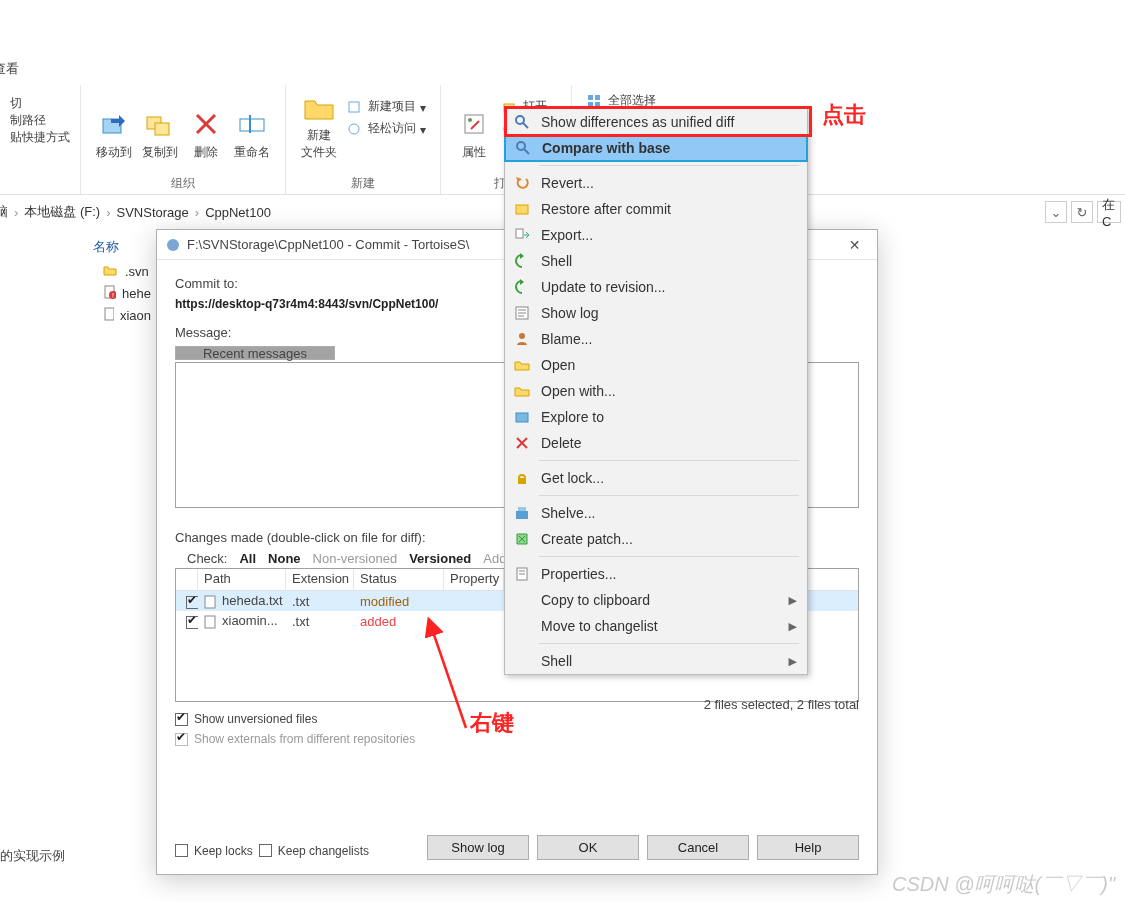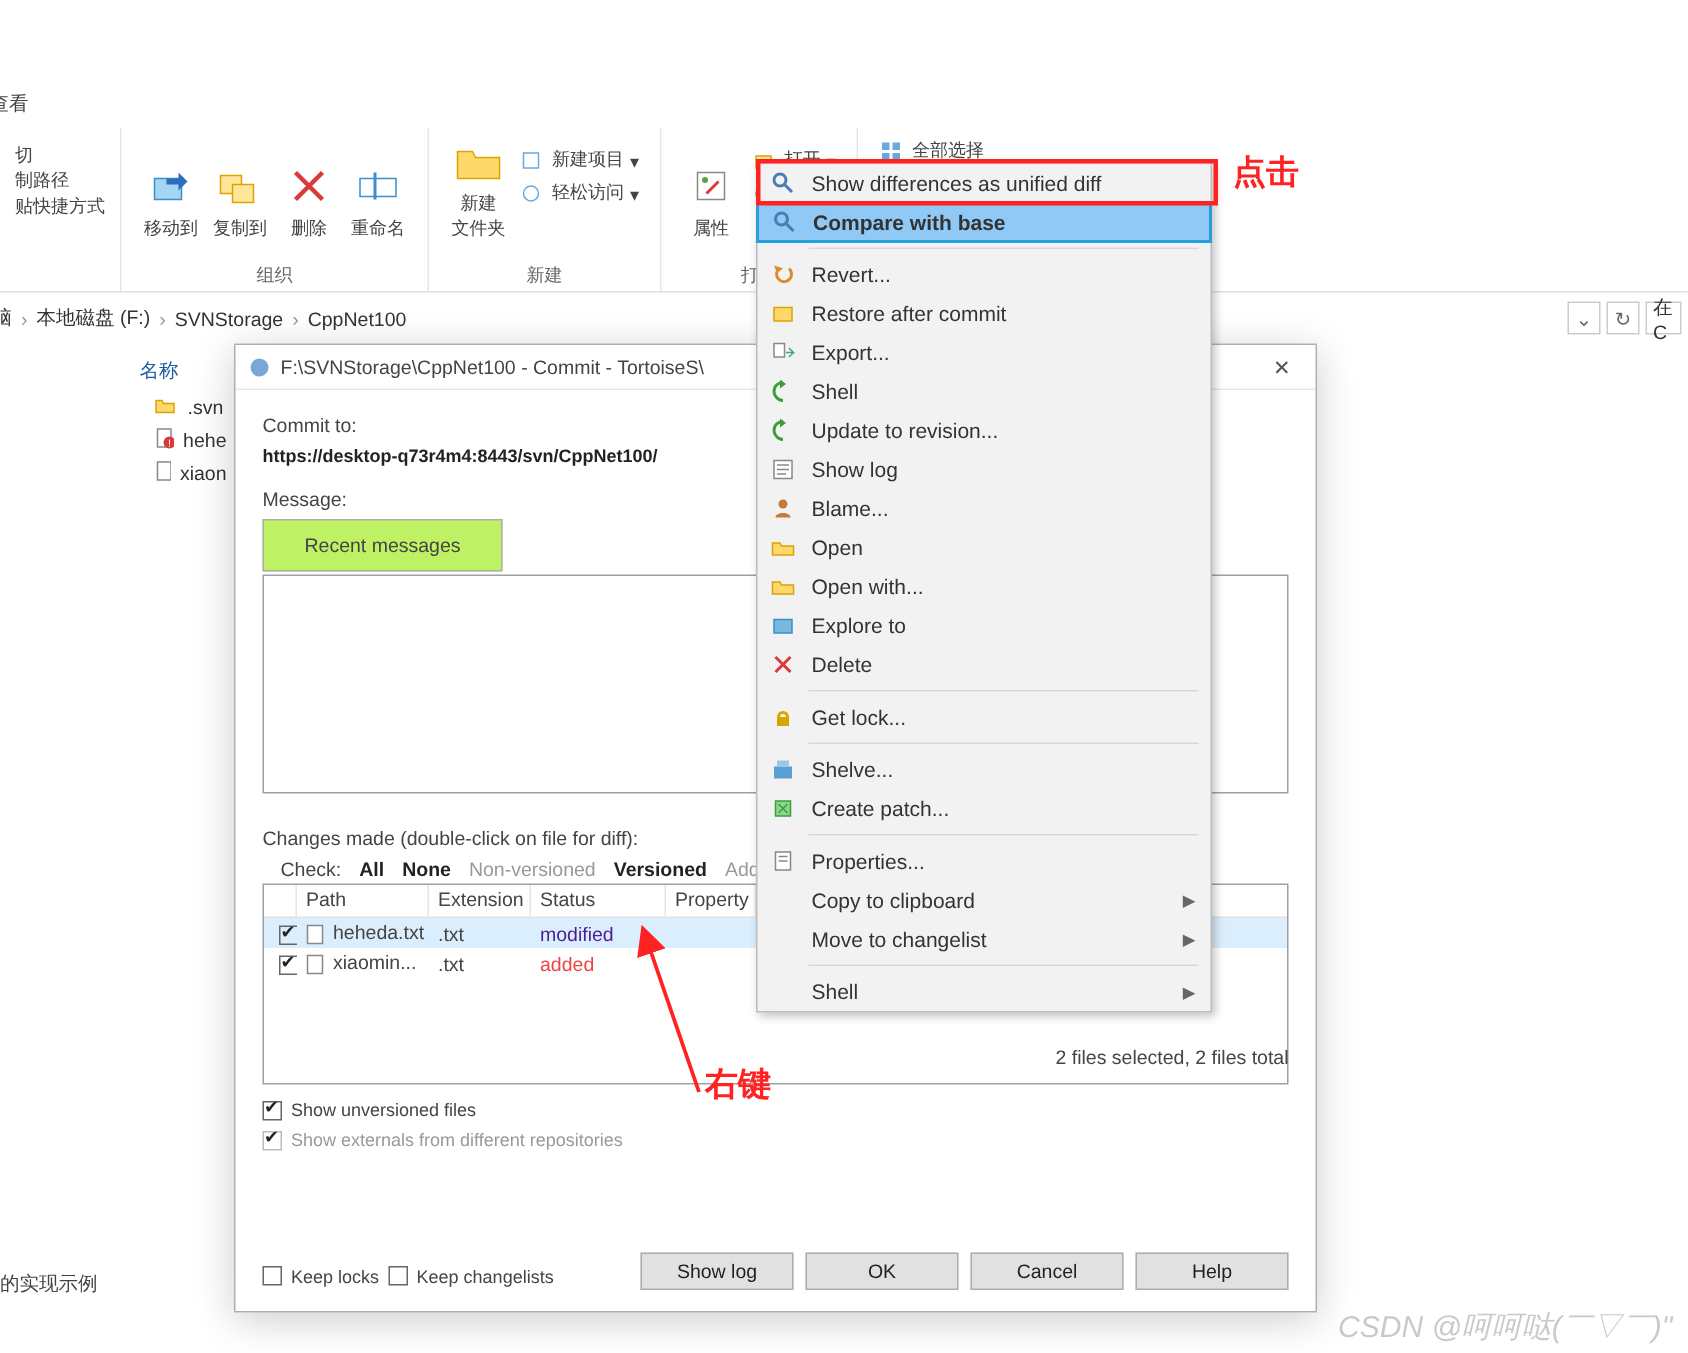--- a/index.html
+++ b/index.html
@@ -28,34 +28,34 @@
   .lprow { display:flex; align-items:center; padding:3px 4px 3px 18px; font-size:13px; color:#333; white-space:nowrap; overflow:hidden; }
   .lprow .ic { width:16px; height:16px; margin-right:6px; }
   
   .dlg { position:absolute; top:229px; left:156px; width:722px; height:646px; background:#fff; border:1px solid #b0b0b0; box-shadow:0 5px 25px rgba(0,0,0,.2); }
   .dlg-title { height:30px; display:flex; align-items:center; padding:0 8px; border-bottom:1px solid #e6e6e6; font-size:13px;}
   .dlg-title .ic { width:16px; height:16px; margin-right:6px; }
   .close-x { position:absolute; right:0; top:0; width:45px; height:30px; display:flex; align-items:center; justify-content:center; font-size:14px; color:#555;}
   .dlg-body { padding:10px 18px; position:relative; height:calc(100% - 30px); }
   .lbl { font-size:13px; color:#444; margin:6px 0; }
   .bold { font-weight:600; color:#222; }
-  .recent-btn { width:160px; height:35px; border:1px solid #adadad; background:#bef264; margin-top:2px; display:flex; align-items:center; justify-content:center; font-size:13px;}
+  .recent-btn { width:160px; height:14px; border:1px solid #adadad; background:#a3a3a3; margin-top:2px; display:flex; align-items:center; justify-content:center; font-size:13px;}
   .msg-box { width:100%; height:146px; border:1px solid #a0a0a0; margin-top:2px; background:#fff; }
   .changes-lbl { margin-top:22px; font-size:13px; }
   .check-line { margin:4px 0 2px 12px; font-size:13px; display:flex; gap:12px;}
   .filter-strong { font-weight:700; color:#222;}
   .filter-dim { color:#999;}
   .table { width:100%; height:134px; border:1px solid #a0a0a0; background:#fff; position:relative; overflow:hidden;}
   .thead { height:22px; display:flex; background:#fff; border-bottom:1px solid #e1e1e1;}
   .th { font-size:13px; color:#444; border-right:1px solid #e6e6e6; padding:2px 6px; }
   .cw-check{width:22px;} .cw-path{width:88px;} .cw-ext{width:68px;} .cw-stat{width:90px;} .cw-prop{width:60px;}
   .trow { height:20px; display:flex; align-items:center; font-size:13px;}
   .trow.sel { background:#dbeefe; }
   .tc { padding:0 6px; overflow:hidden; white-space:nowrap;}
-  .tc.path{color:#444;} .tc.blue{color:#4c1d95;} .tc.purple{color:#ef4444;}
+  .tc.path{color:#444;} .tc.blue{color:#a16207;} .tc.purple{color:#ef4444;}
   .ck { width:13px; height:13px; border:1px solid #666; display:inline-block; vertical-align:middle; position:relative; margin-left:4px;}
   .ck.checked::after{content:"✔"; position:absolute; top:-4px; left:0; font-size:12px; color:#222;}
   .fileic { display:inline-block; width:14px; height:14px; vertical-align:middle; margin:0 4px 0 0;}
   .summary { position:absolute; right:18px; bottom:162px; font-size:13px; color:#444;}
   .cbrow { display:flex; align-items:center; margin-top:6px; }
   .cb { width:13px; height:13px; border:1px solid #666; margin-right:6px; position:relative;}
   .cb.checked::after{content:"✔"; position:absolute; top:-4px; left:0; font-size:12px; color:#222;}
   .cb.dim{border-color:#bbb;}
   .dlg-footer { position:absolute; bottom:14px; left:18px; right:18px; display:flex; align-items:center;}
   .kleft { display:flex; flex-direction:row; gap:6px; }

